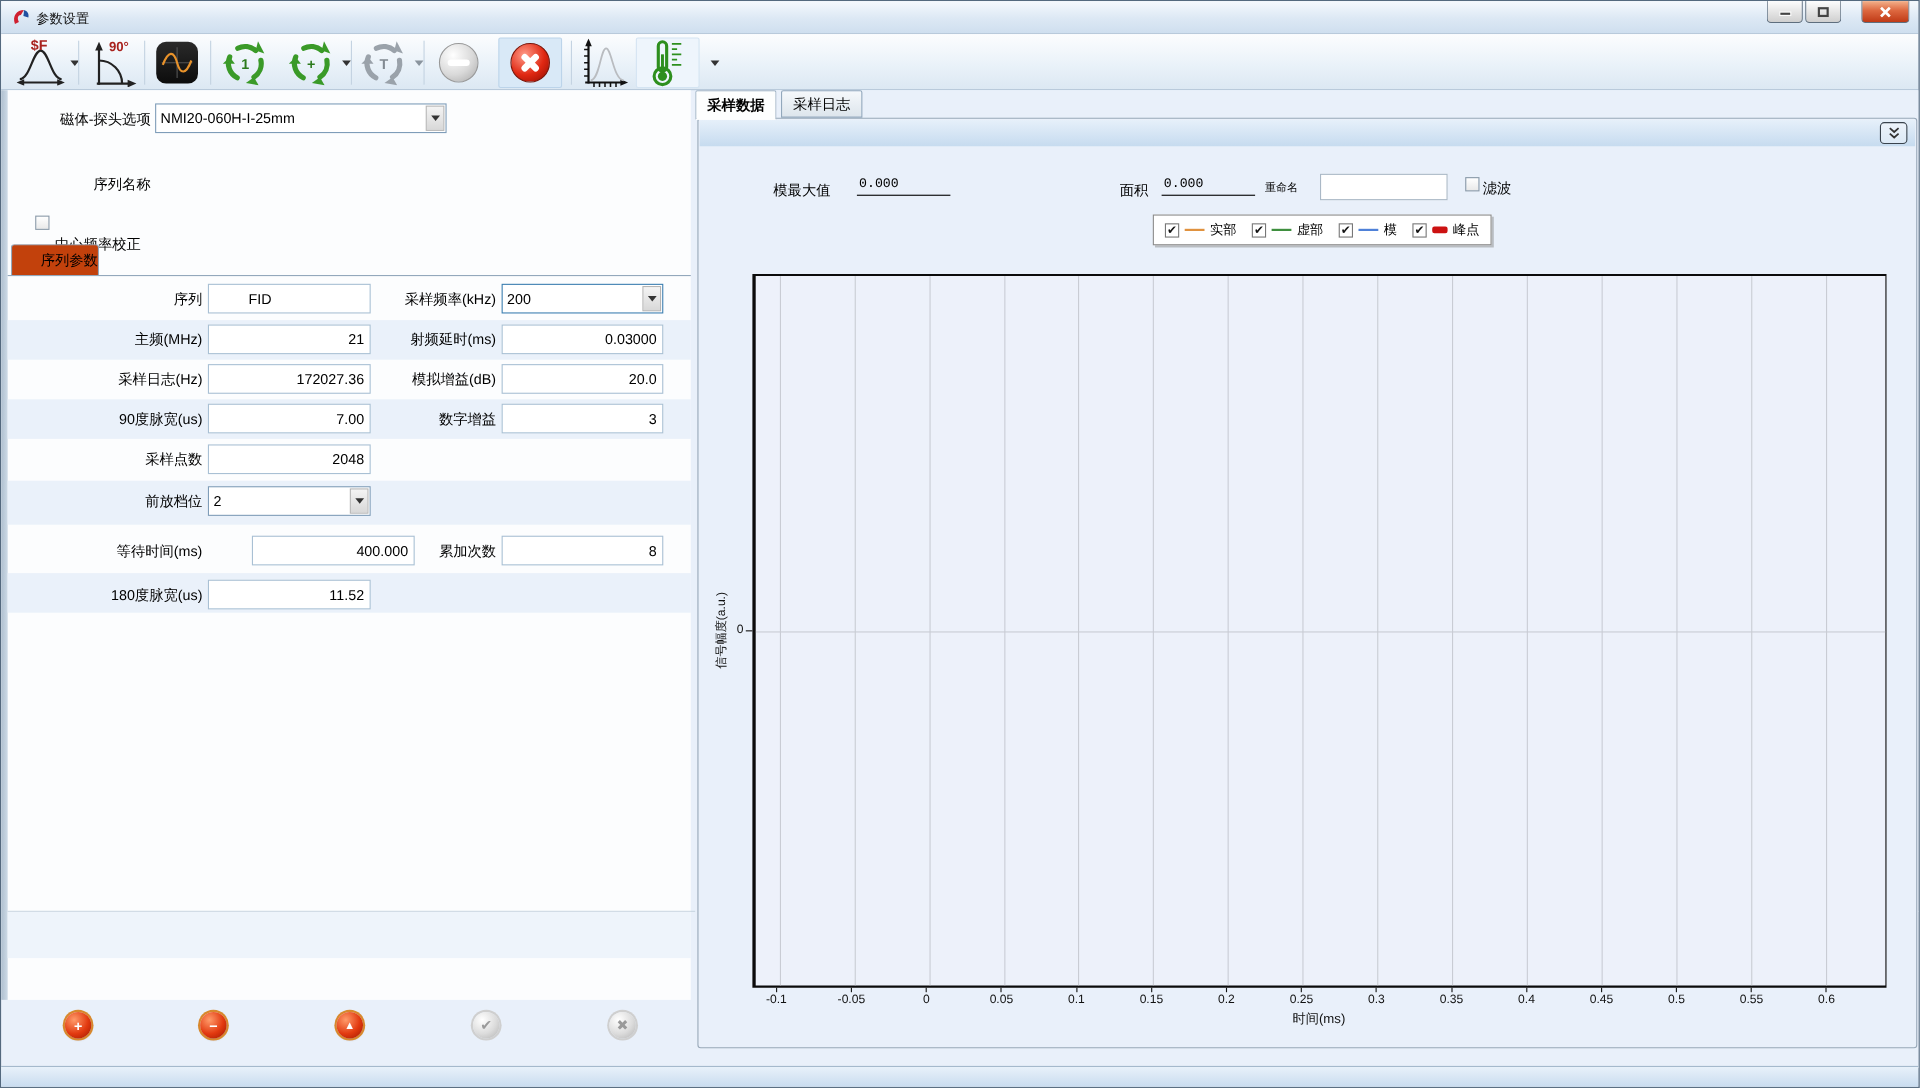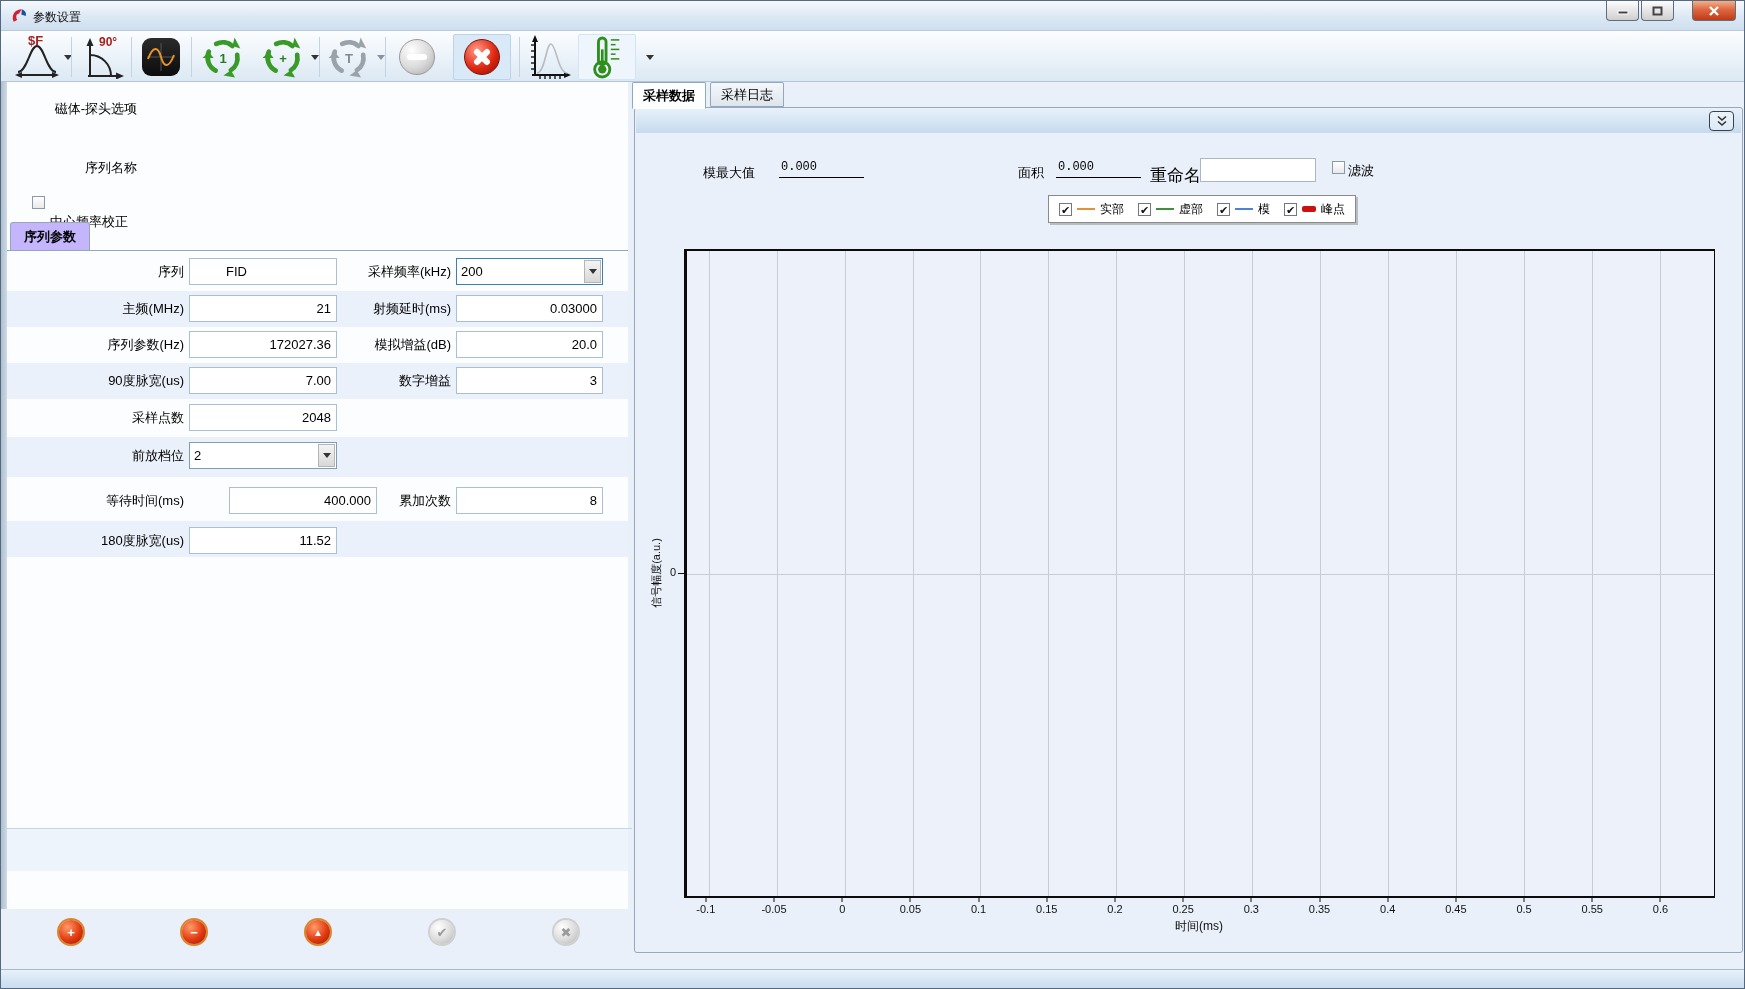--- a/index.html
+++ b/index.html
@@ -36,21 +36,21 @@
   #left-strip{position:absolute;left:0;top:0;width:6px;height:100%;background:linear-gradient(90deg,#aebfcf,#cddae6);}
   .lbl{position:absolute;font-size:13px;color:#000;white-space:nowrap;}
   .field{position:absolute;border:1px solid #a9c0d4;background:#fff;font-size:13px;font-family:inherit;padding:0 5px;color:#000;}
   .field.num{text-align:right;}
   .combo{position:absolute;border:1px solid #7f9db9;background:#fff;font-size:13px;display:flex;align-items:center;padding:0 4px;}
   .combo.focus{border-color:#3c7fb1;}
   .combo .cbtn{position:absolute;right:1px;top:1px;bottom:1px;width:17px;background:linear-gradient(#f4f4f4,#d8d8d8);border:1px solid #b5b5b5;display:flex;align-items:center;justify-content:center;}
   .combo .cbtn i{width:0;height:0;border-left:4px solid transparent;border-right:4px solid transparent;border-top:5px solid #333;}
   .cb{position:absolute;width:13px;height:13px;border:1px solid #8a9aa8;background:linear-gradient(#ffffff,#e9e9e9);font-size:11px;line-height:12px;text-align:center;color:#1a1a1a;}
   .stripe{position:absolute;left:6px;width:621px;background:#eaf1fa;}
-  #seq-tab{position:absolute;left:9px;top:140px;width:80px;height:28px;background:#c4b5fd;border:1px solid #93a8bc;border-bottom:none;border-radius:3px 3px 0 0;display:flex;align-items:center;justify-content:center;font-size:13px;font-weight:bold;}
+  #seq-tab{position:absolute;left:9px;top:140px;width:80px;height:28px;background:#c2410c;border:1px solid #93a8bc;border-bottom:none;border-radius:3px 3px 0 0;display:flex;align-items:center;justify-content:flex-end;font-size:13px;}
   #seq-tabline{position:absolute;left:6px;top:168px;width:621px;height:1px;background:#93a8bc;}
   .act-btn{position:absolute;width:24px;height:24px;border-radius:50%;display:flex;align-items:center;justify-content:center;color:#fff;font-size:13px;font-weight:bold;}
   .act-btn.red{background:radial-gradient(circle at 35% 30%,#ff9b6a,#e23a10 55%,#9d1600);box-shadow:0 0 0 2px #d8882c, 0 1px 2px rgba(0,0,0,.4);}
   .act-btn.gray{background:radial-gradient(circle at 35% 30%,#ffffff,#dcdcdc 55%,#b2b2b2);box-shadow:0 0 0 2px #cfcfcf;color:#9a9a9a;}
   #btn-sepline1{position:absolute;left:6px;top:827px;width:1739px;height:1px;background:#c9d6e2;}
   #actions-row{position:absolute;left:6px;top:828px;width:621px;height:42px;background:#eef4fb;}
   
   #right-panel{position:absolute;left:631px;top:81px;width:1114px;height:889px;background:#e9f0fa;}
   .rtab{position:absolute;top:0;height:25px;padding:0 10px;display:flex;align-items:center;font-size:13px;
     background:linear-gradient(#f5f8fb,#dde5ec);border:1px solid #93a8bc;border-radius:2px 2px 0 0;}
@@ -251,20 +251,26 @@
         </g>
       </svg>
     </div>
     <div class="dd-arrow" style="left:645px;"></div>
   </div>
 
   <div id="left-panel">
     <div id="left-strip"></div>
 
     <span class="lbl" style="right:491px;top:18px;">磁体-探头选项</span>
+    <div class="combo" style="left:140px;top:12px;width:265px;height:27px;">
+      <span>NMI20-060H-I-25mm</span>
+      <span class="cbtn">
+          <i></i>
+        </span>
+    </div>
 
     <span class="lbl" style="right:491px;top:77px;">序列名称</span>
 
     <div class="cb" style="left:31px;top:114px;"></div>
     <span class="lbl" style="left:49px;top:131px;">中心频率校正</span>
 
     <div id="seq-tab">
       <span>序列参数</span>
     </div>
     <div id="seq-tabline"></div>
@@ -282,21 +288,21 @@
       <span class="cbtn">
           <i></i>
         </span>
     </div>
 
     <span class="lbl" style="right:444px;top:218px;">主频(MHz)</span>
     <input class="field num" style="left: 188px; top: 213px; width: 148px; height: 27px;" value="21">
     <span class="lbl" style="right:177px;top:218px;">射频延时(ms)</span>
     <input class="field num" style="left: 455px; top: 213px; width: 147px; height: 27px;" value="0.03000">
 
-    <span class="lbl" style="right:444px;top:254px;">序列参数(Hz)</span>
+    <span class="lbl" style="right:444px;top:254px;">采样日志(Hz)</span>
     <input class="field num" style="left: 188px; top: 249px; width: 148px; height: 27px;" value="172027.36">
     <span class="lbl" style="right:177px;top:254px;">模拟增益(dB)</span>
     <input class="field num" style="left: 455px; top: 249px; width: 147px; height: 27px;" value="20.0">
 
     <span class="lbl" style="right:444px;top:290px;">90度脉宽(us)</span>
     <input class="field num" style="left: 188px; top: 285px; width: 148px; height: 27px;" value="7.00">
     <span class="lbl" style="right:177px;top:290px;">数字增益</span>
     <input class="field num" style="left: 455px; top: 285px; width: 147px; height: 27px;" value="3">
 
     <span class="lbl" style="right:444px;top:327px;">采样点数</span>
@@ -345,21 +351,21 @@
           <svg width="14" height="14" viewBox="0 0 14 14">
             <path d="M3 2.5 L7 6 L11 2.5 M3 7.5 L7 11 L11 7.5" stroke="#333" stroke-width="1.6" fill="none"></path>
           </svg>
         </div>
       </div>
 
       <span class="lbl" style="left:68px;top:56px;font-size:13px;">模最大值</span>
       <input class="stat-val" style="left: 144px; top: 50px; width: 85px;" value="0.000">
       <span class="lbl" style="left:383px;top:56px;font-size:13px;">面积</span>
       <input class="stat-val" style="left: 421px; top: 50px; width: 85px;" value="0.000">
-      <span class="lbl" style="left:515px;top:56px;font-size:17px;">重命名</span>
+      <span class="lbl" style="left:515px;top:56px;font-size:10px;">重命名</span>
       <input id="rename-input" style="left: 565px; top: 50px; width: 116px;" value="">
       <div class="cb" style="left:697px;top:53px;"></div>
       <span class="lbl" style="left:713px;top:54px;font-size:13px;">滤波</span>
 
       <div id="legend" style="left:413px;top:87px;height:28px;">
           <div class="leg-item">
             <div class="leg-cb">✔</div>
             <span class="leg-line" style="border-top-color: rgb(224, 146, 63);"></span>
             <span>实部</span>
           </div>

